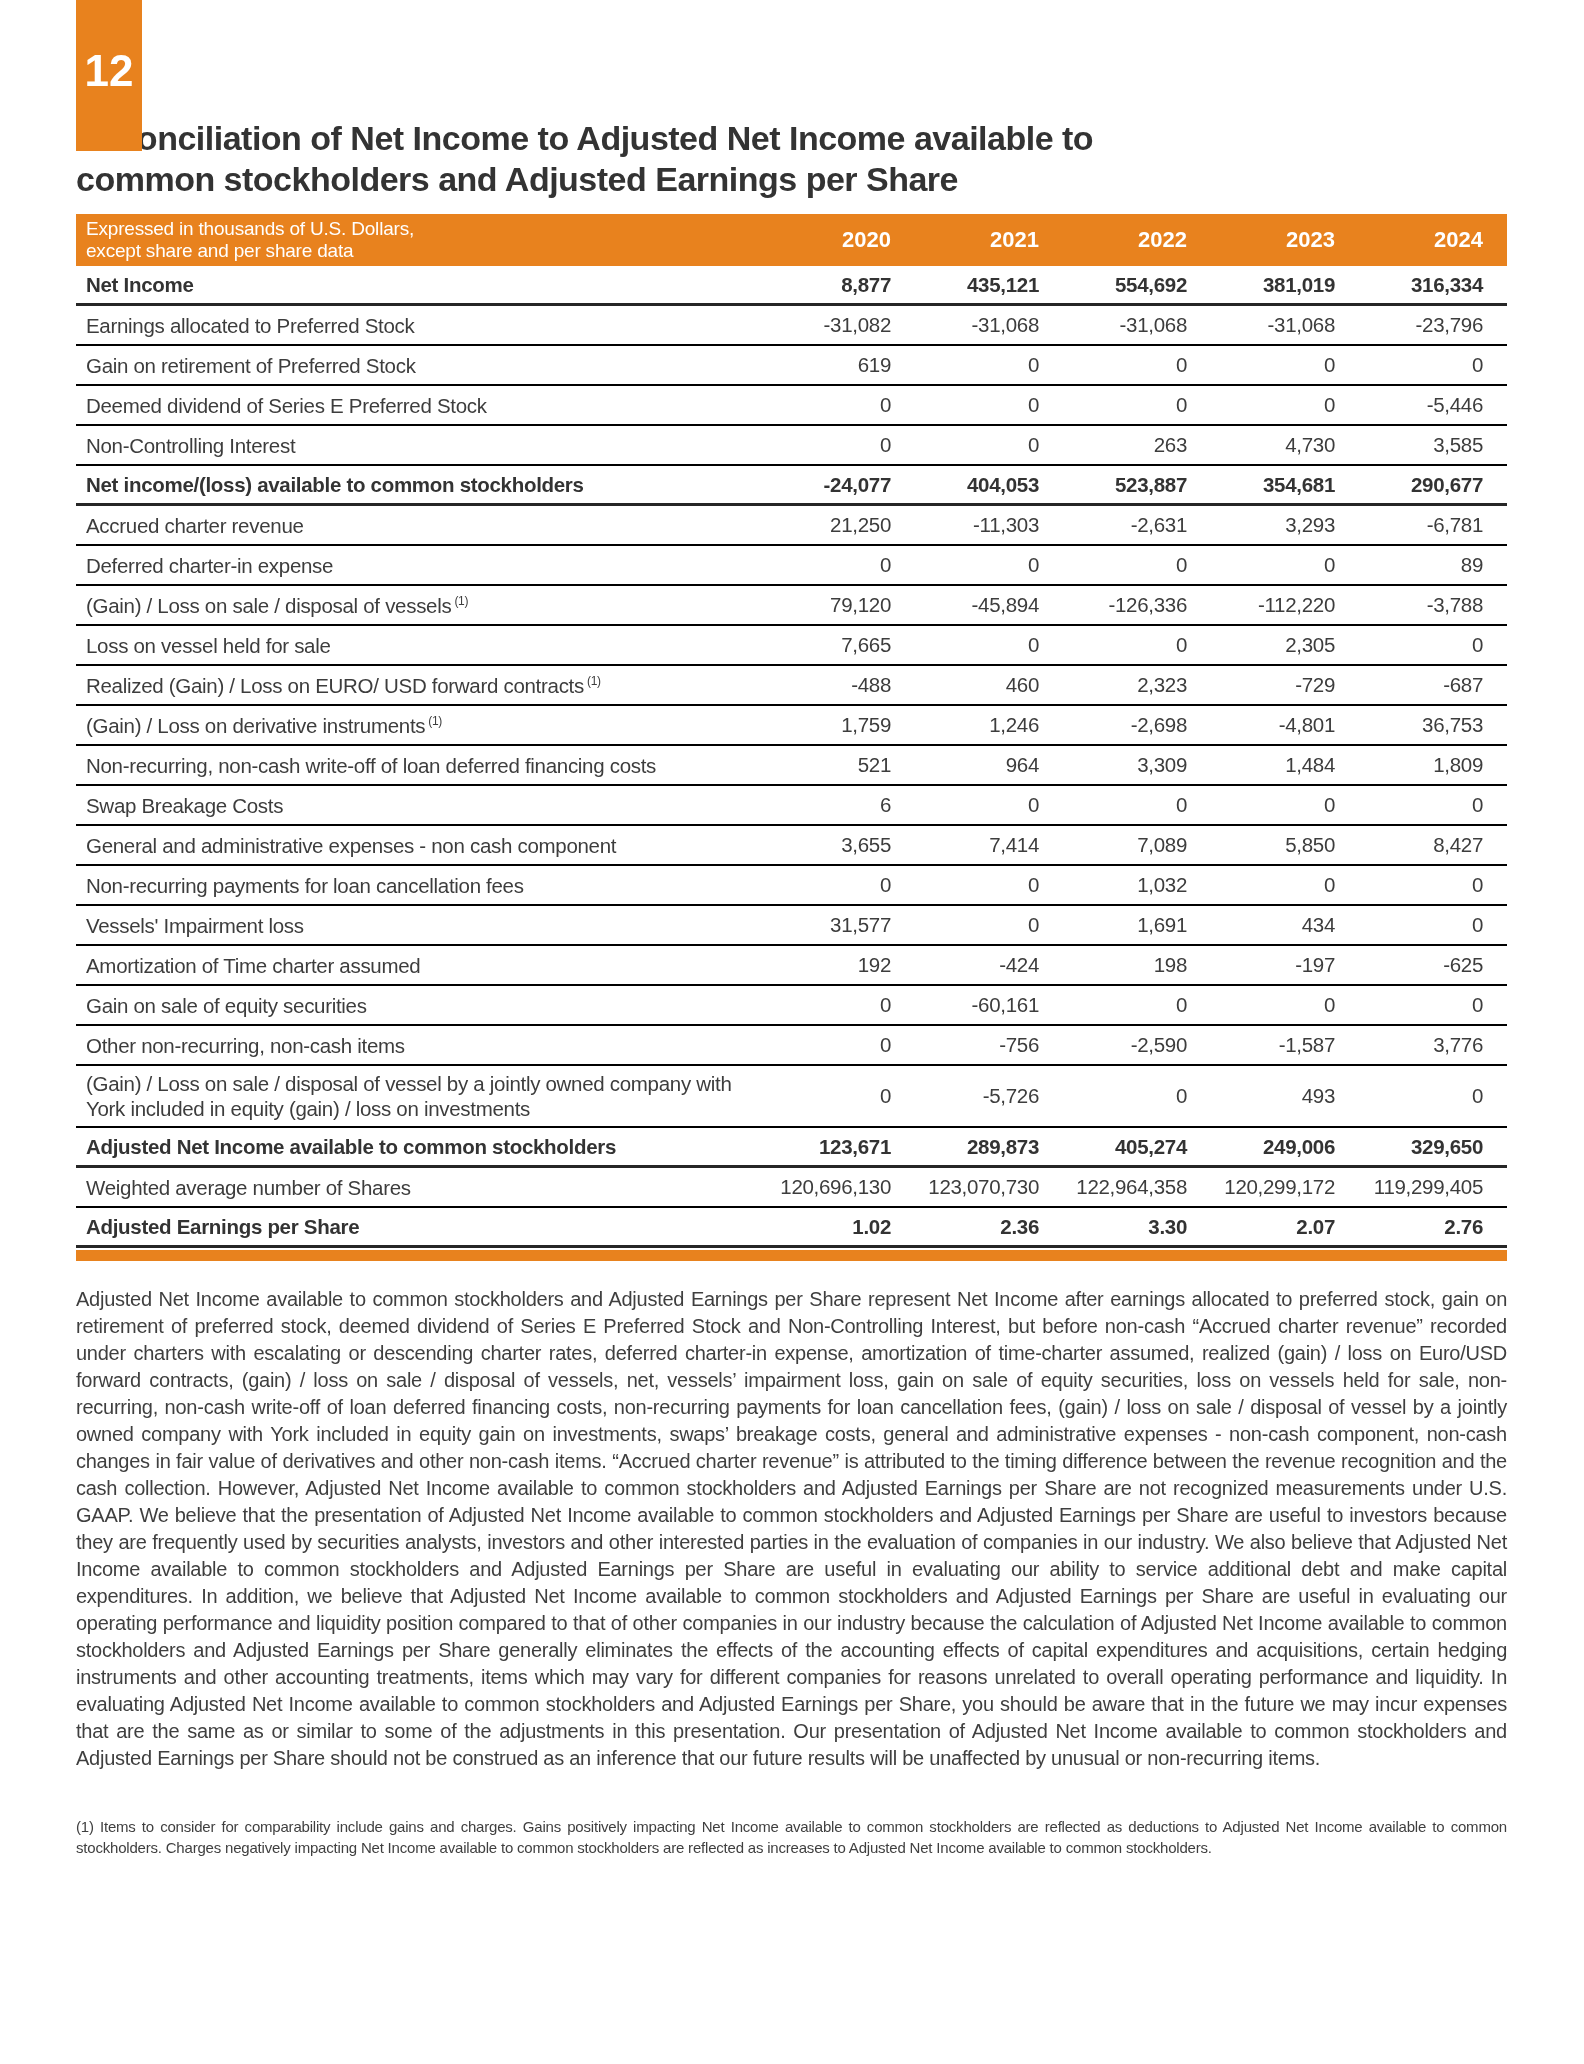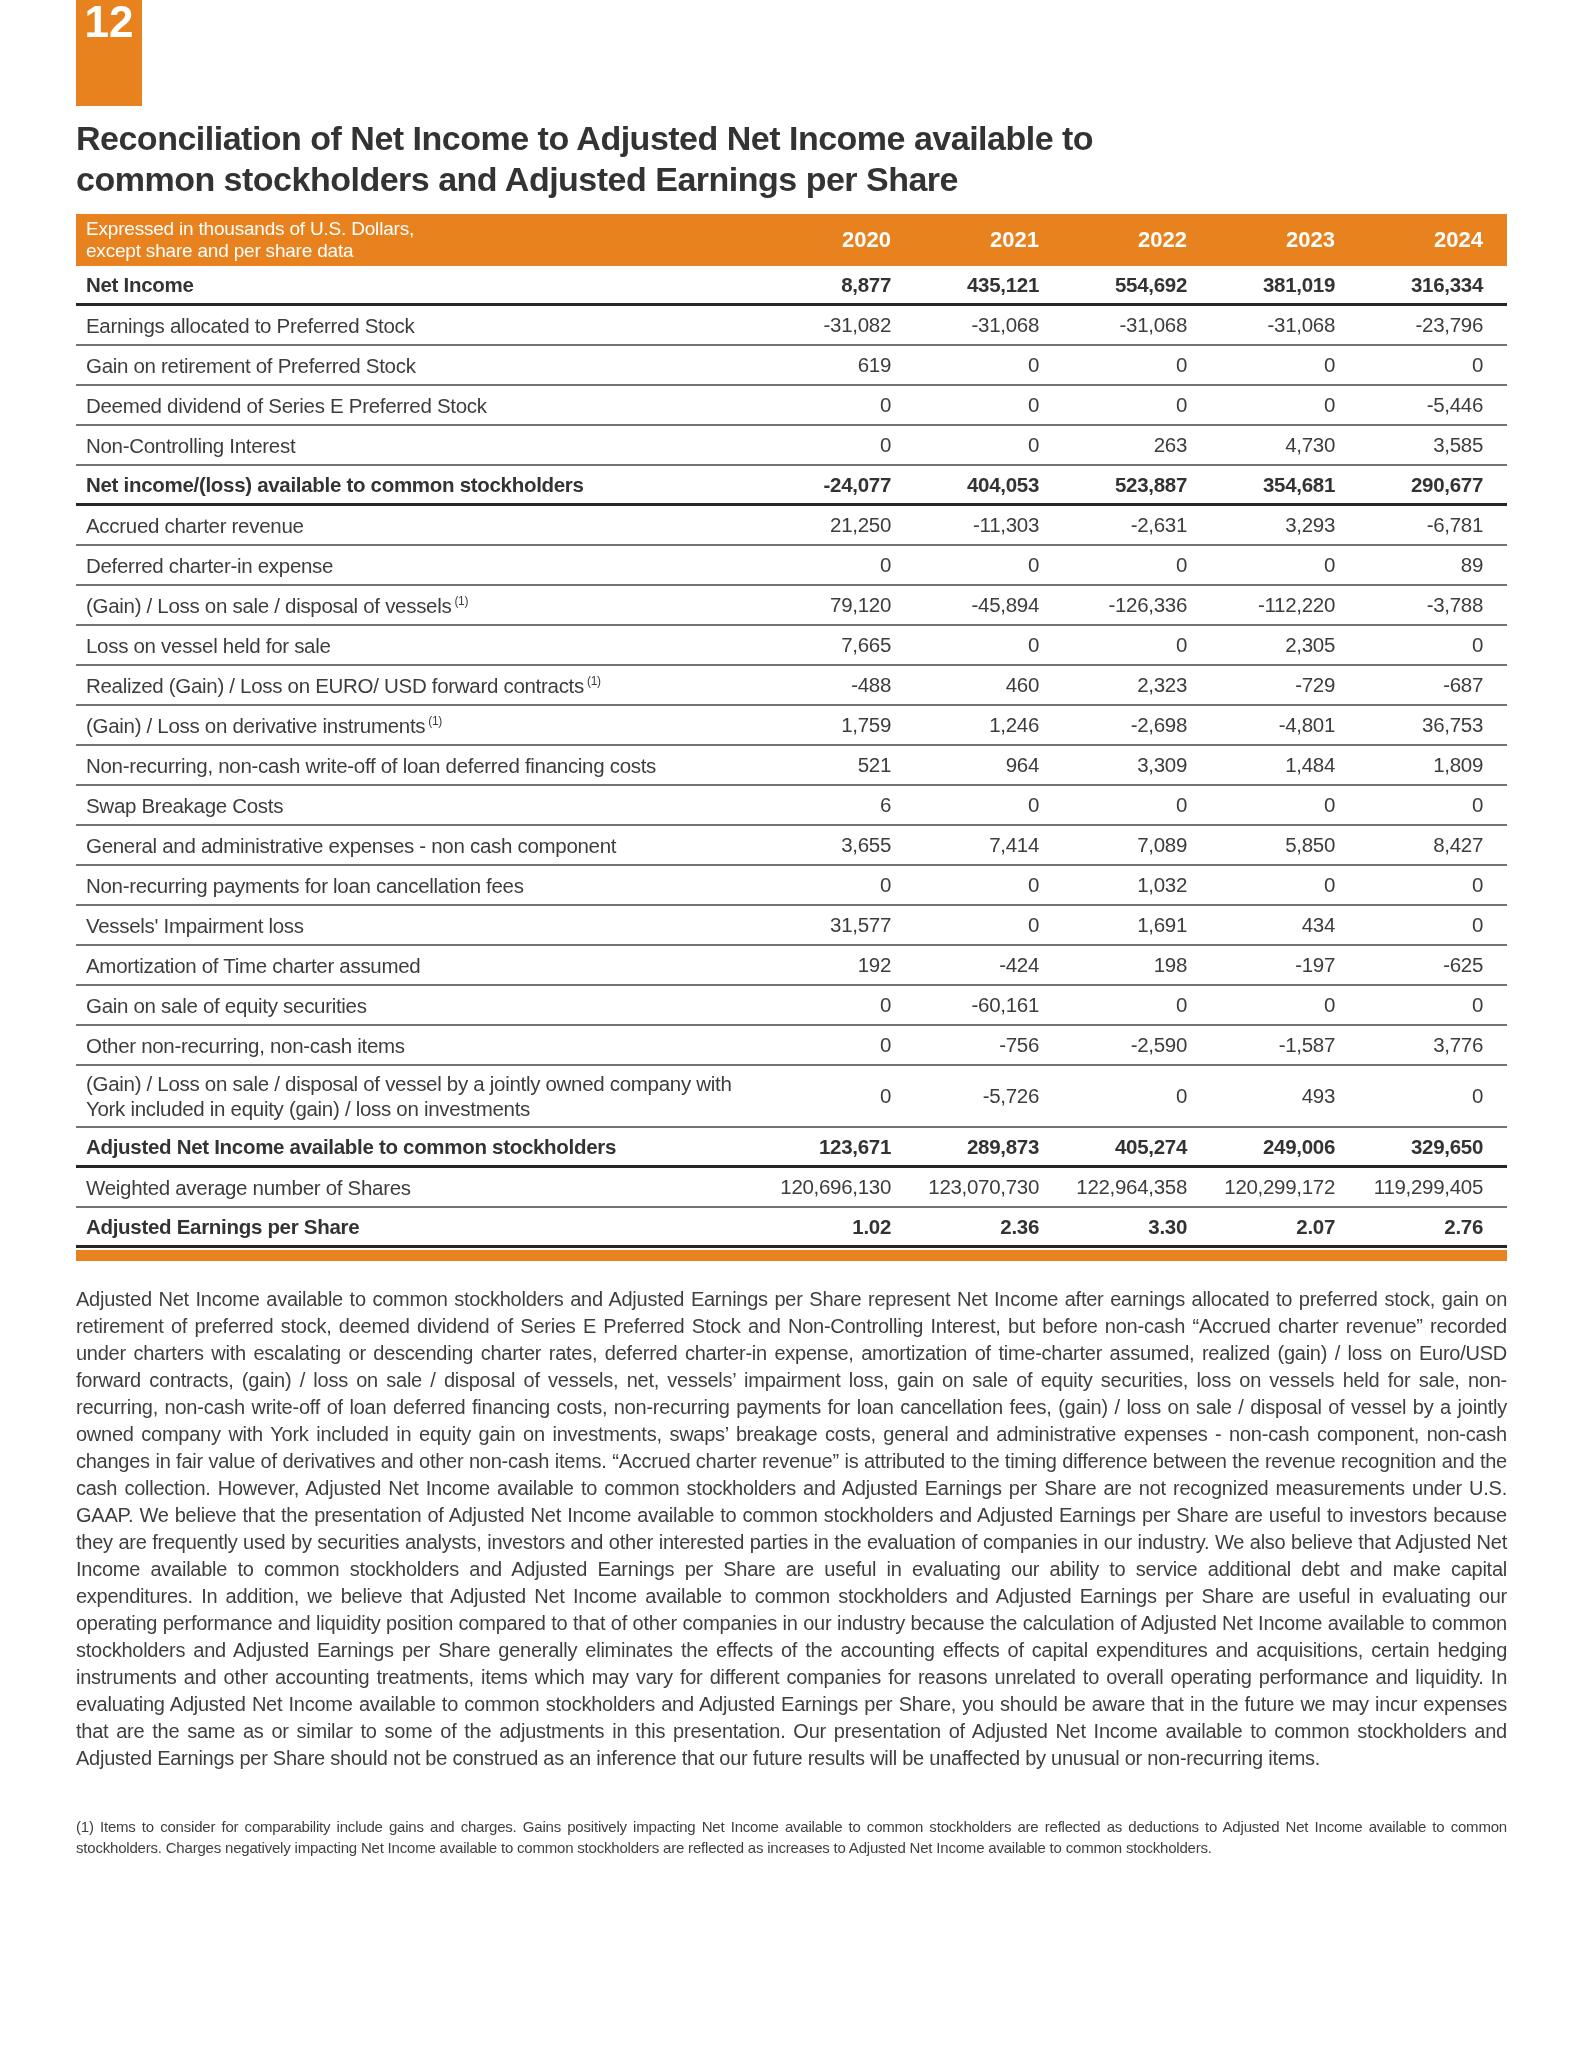--- a/index.html
+++ b/index.html
@@ -6,23 +6,23 @@
   .page {
     position:relative;
     width:1584px; height:2064px;
     background:#ffffff;
     font-family:"Liberation Sans", sans-serif;
     color:#3a3a3a;
     overflow:hidden;
   }
   .pagenum-box {
     position:absolute; top:0; left:76px;
-    width:66px; height:106px;
+    width:66px; height:151px;
     background:#e8821e;
-    display:flex; align-items:flex-start; justify-content:center;
+    display:flex; align-items:center; justify-content:center;
     padding-bottom:10px; box-sizing:border-box;
   }
   .pagenum-box .num {
     color:#ffffff; font-size:44px; font-weight:bold; line-height:1;
   }
   .content {
     padding:118px 77px 0 76px;
   }
   .doc-title {
     font-size:34px; font-weight:bold; color:#333333;
@@ -35,21 +35,21 @@
   .thead {
     background:#e8821e; color:#ffffff;
     display:flex; align-items:center;
     min-height:48px; padding:4px 24px 4px 10px; box-sizing:border-box;
   }
   .thead .tlabel { flex:1; font-size:19px; line-height:1.18; letter-spacing:-0.2px; }
   .thead .tnum { width:148px; text-align:right; font-size:22px; font-weight:bold; }
   .trow {
     display:flex; align-items:center;
     min-height:40px; padding:5px 24px 5px 10px; box-sizing:border-box;
-    border-bottom:2px solid #737373;
+    border-bottom:2px solid #000000;
     font-size:20.5px; letter-spacing:-0.3px; color:#3d3d3d;
   }
   .trow.bold { font-weight:bold; border-bottom:3px solid #262626; color:#333333; }
   .trow .tlabel { flex:1; line-height:1.22; padding-right:10px; }
   .trow .tnum { width:148px; text-align:right; white-space:nowrap; }
   .trow sup { font-size:12px; line-height:0; }
   .table-endbar { height:11px; background:#e8821e; margin-top:2px; }
   
   .bodytext {
     margin-top:25px;

